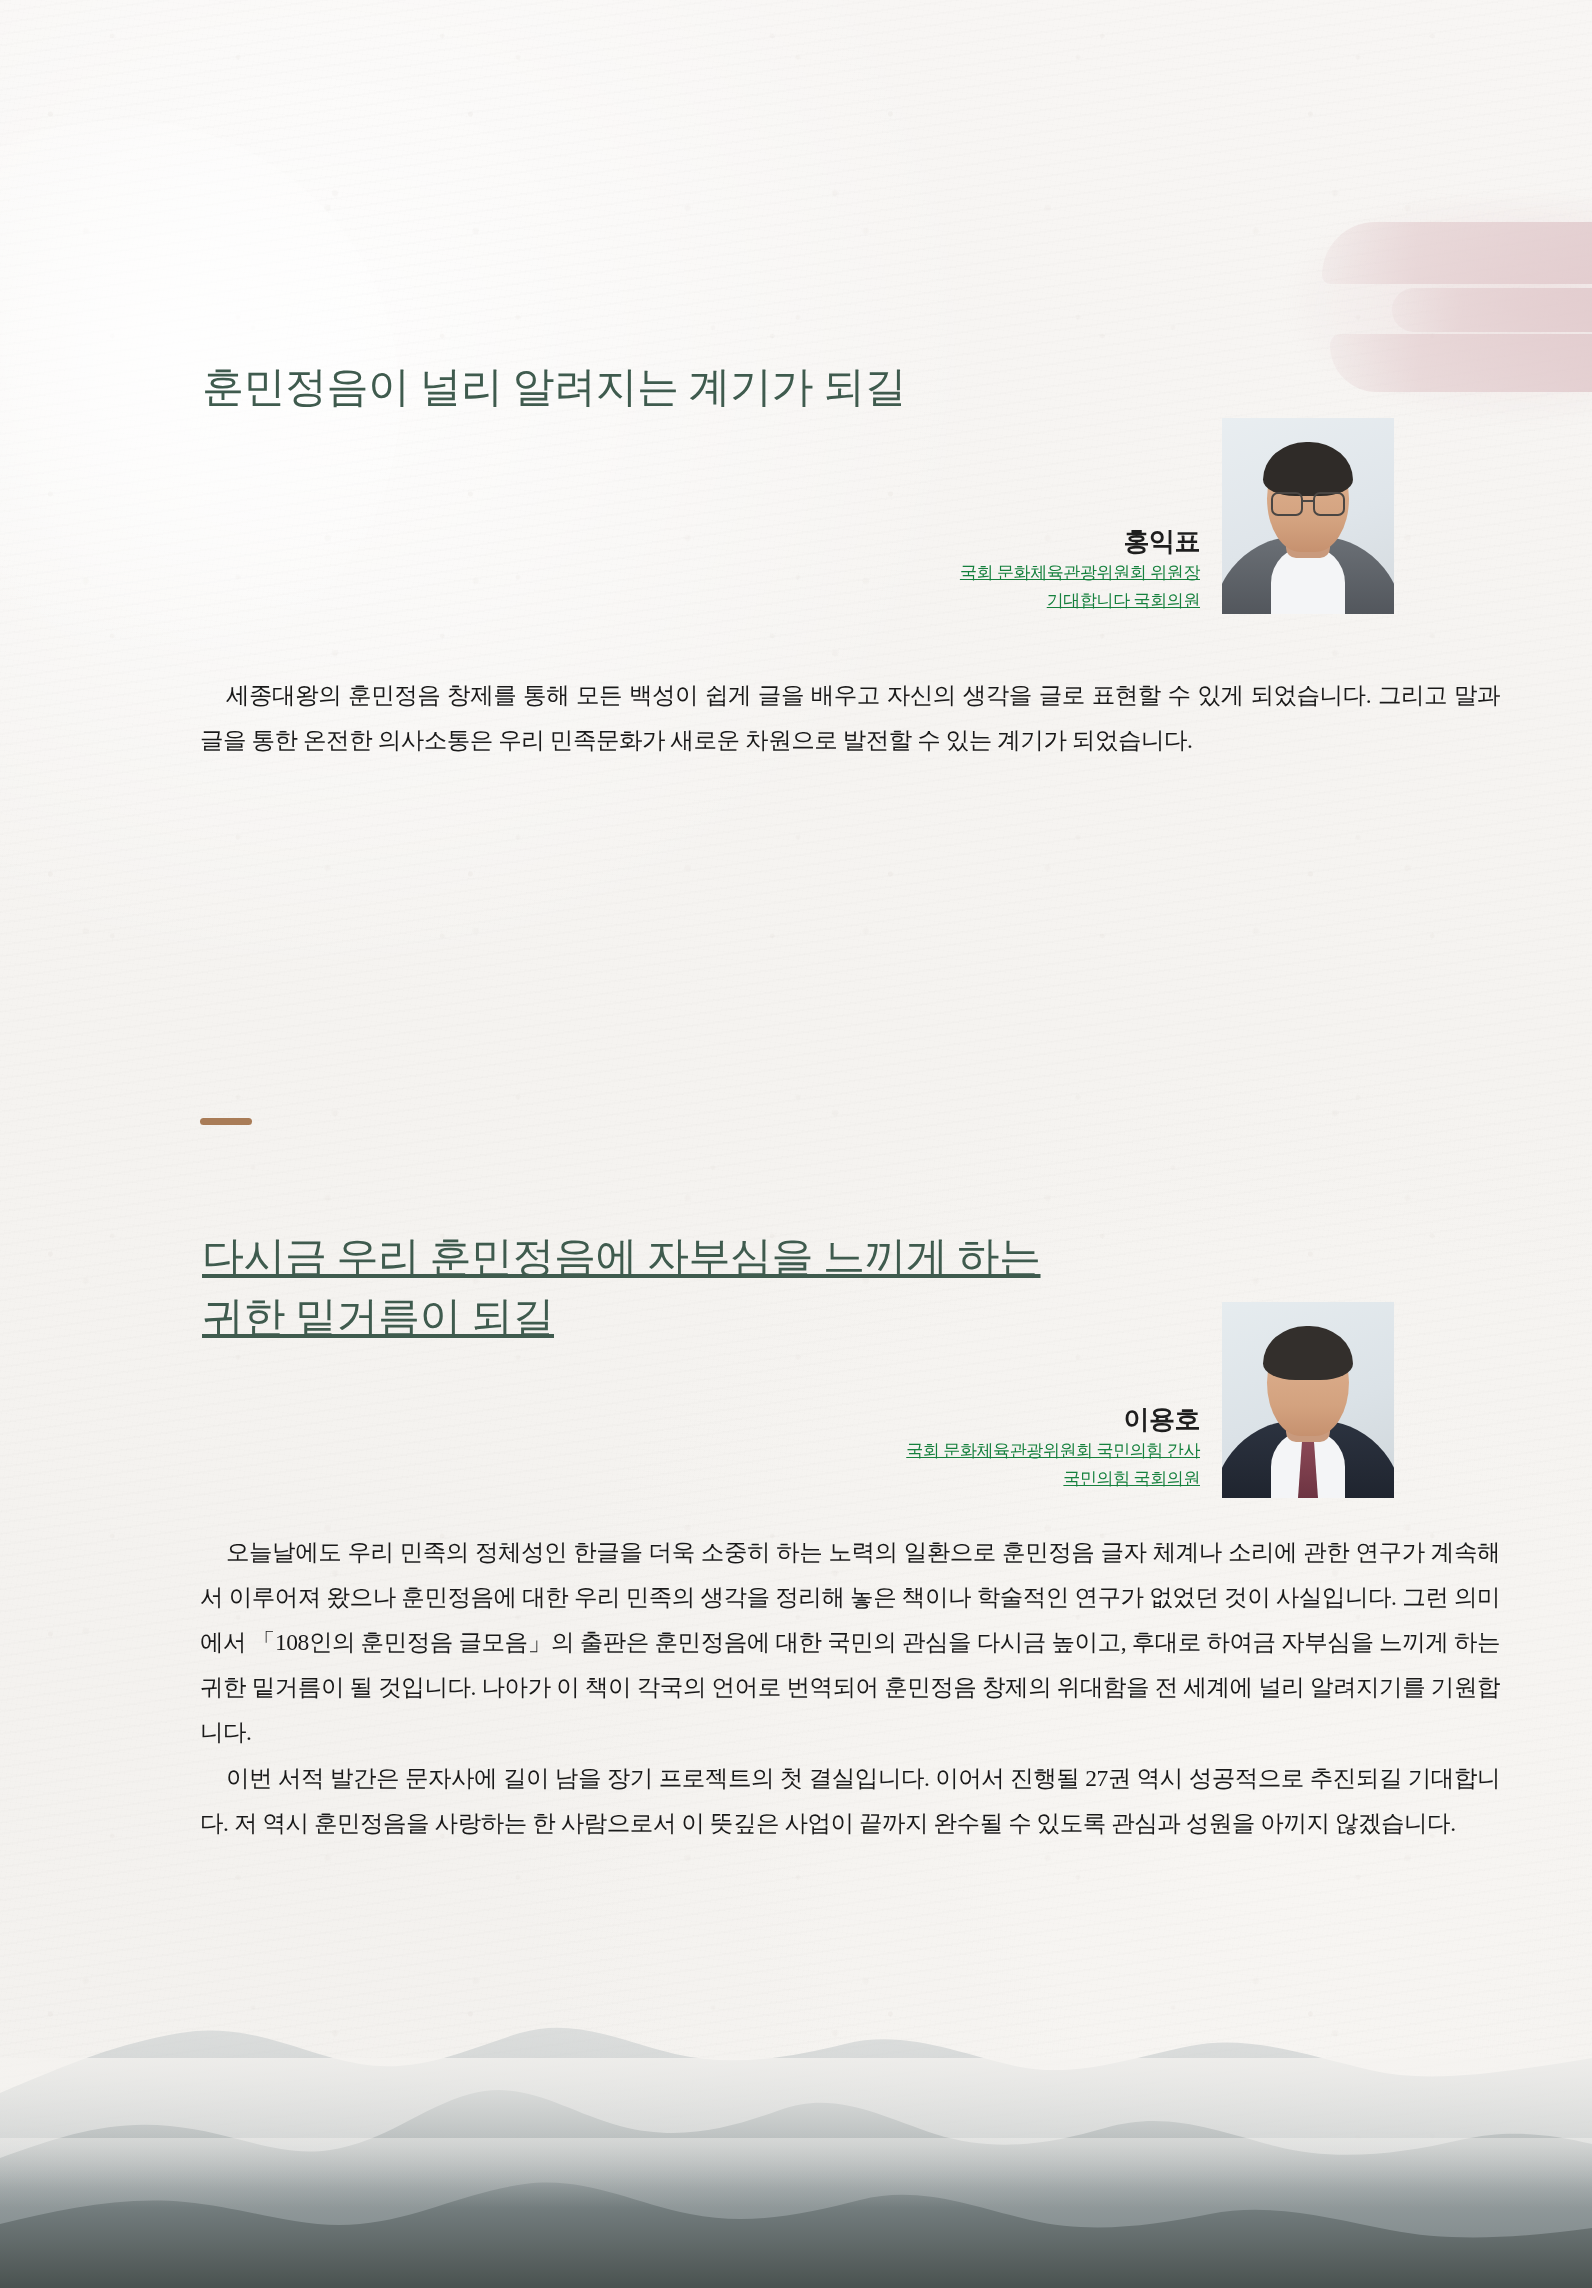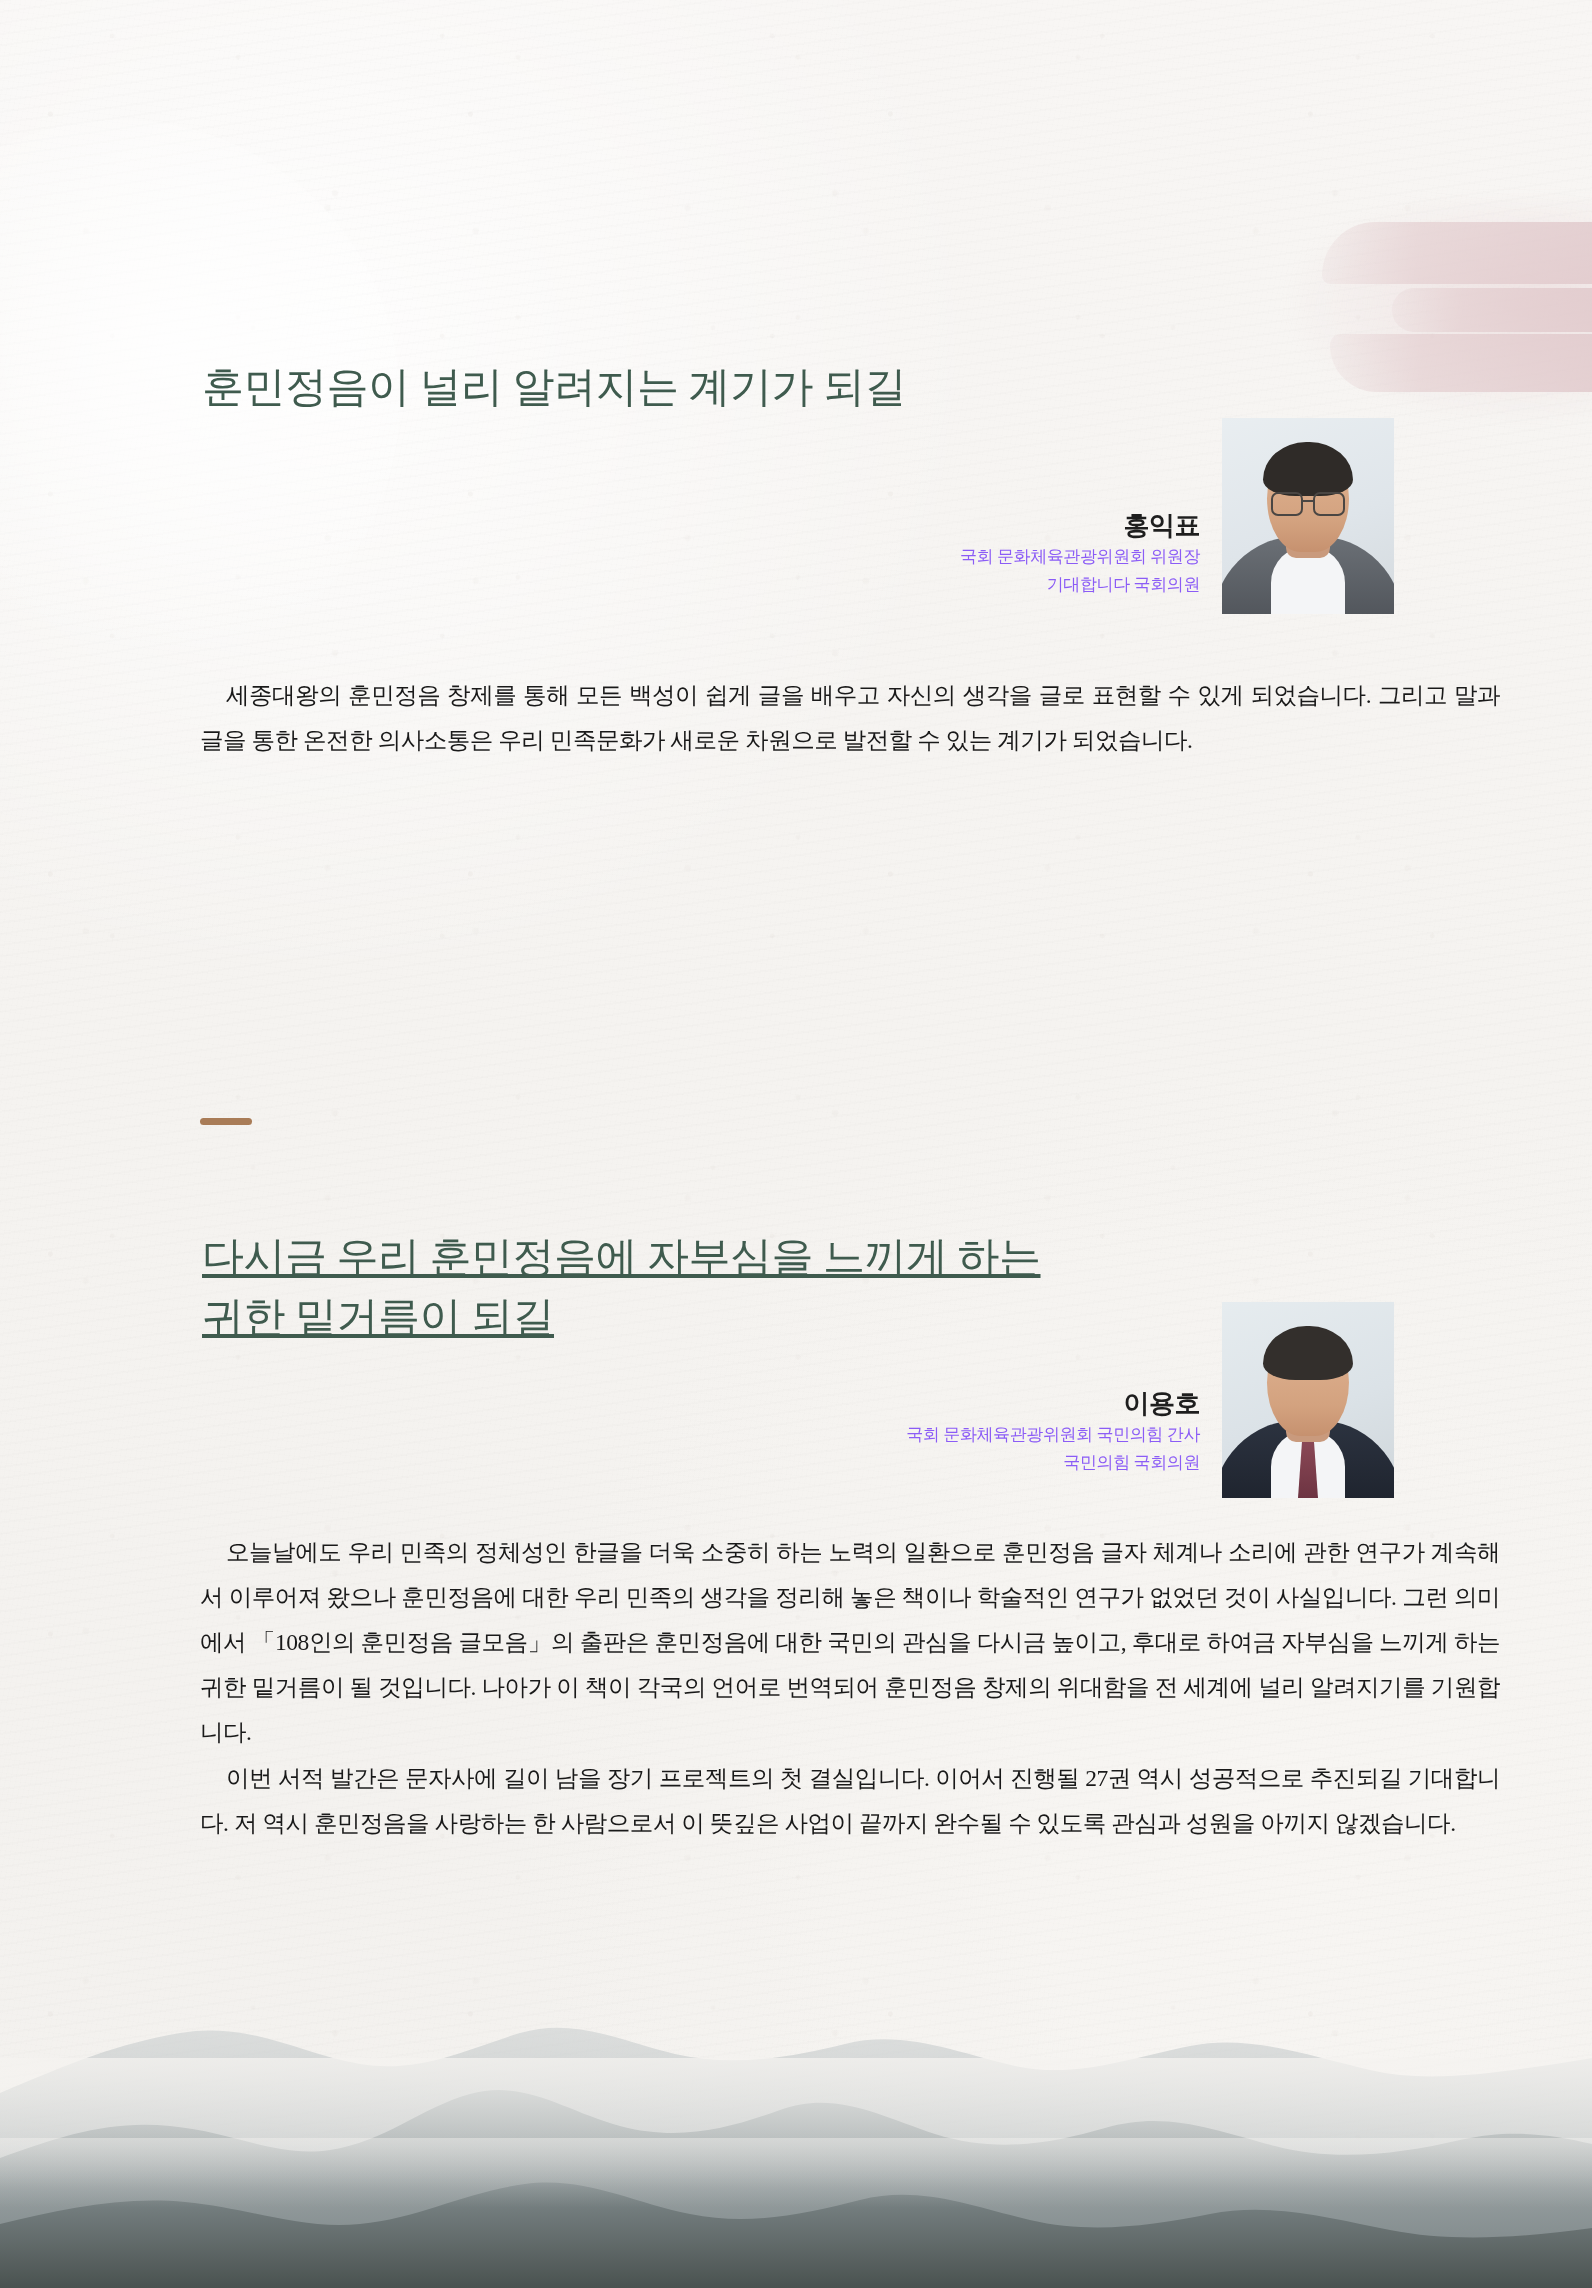--- a/index.html
+++ b/index.html
@@ -212,33 +212,35 @@
   .photo .glasses i {
     position: absolute;
     left: 32px; top: 8px;
     width: 14px; height: 2px;
     background: #4a4643;
   }
 
   .byline {
     position: absolute;
     text-align: right;
+    margin-top: 16px;
   }
   .byline .name {
     font-size: 26px;
     font-weight: bold;
     color: #1e1e1e;
     line-height: 1.35;
     letter-spacing: -0.5px;
   }
   .byline .role {
     font-size: 17px;
-    color: #8b5cf6;
+    color: #15803d;
     line-height: 1.62;
     letter-spacing: -0.4px;
+    text-decoration: underline;
   }
 
   .body-text {
     position: absolute;
     width: 1300px;
     font-size: 23.5px;
     line-height: 1.92;
     color: #191919;
     letter-spacing: -0.45px;
     text-align: justify;

